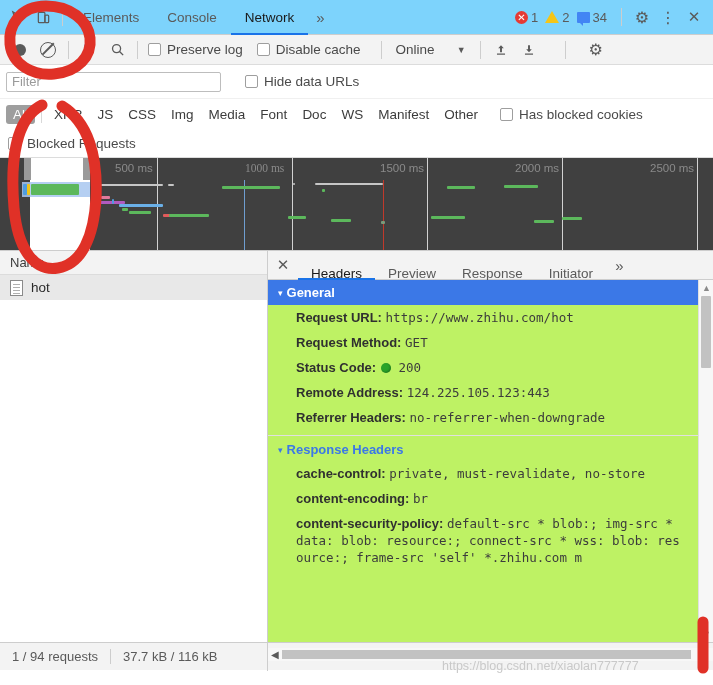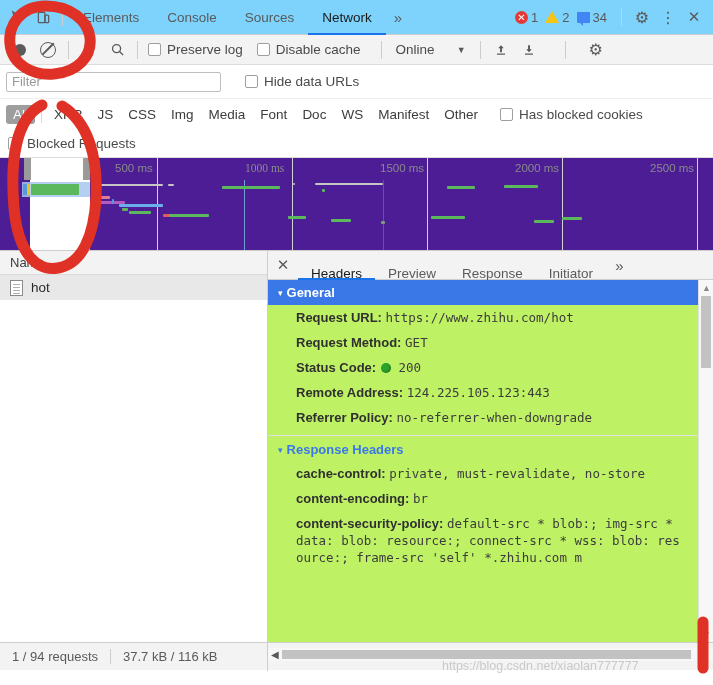--- a/index.html
+++ b/index.html
@@ -84,21 +84,21 @@
   .tdiv{width:1px;height:16px;background:#d8d8d8;margin:0 5px;}
 
   
   #blockedrow{
     height:28px;background:#fff;display:flex;align-items:center;padding:0 8px;
     box-sizing:border-box;border-bottom:1px solid #dcdcdc;
   }
 
   
   #overview{
-    height:92px;background:#4c1d95;position:relative;border-bottom:1px solid #cdcdcd;
+    height:92px;background:#404040;position:relative;border-bottom:1px solid #cdcdcd;
     overflow:hidden;
   }
   .ov-grid{position:absolute;top:0;bottom:0;width:1px;background:#d2d2d2;}
   .ov-tick{position:absolute;top:4px;font-size:11.5px;color:#8a8a8a;}
   .ov-handle{position:absolute;top:0;bottom:0;width:0;}
   .ov-handle i{position:absolute;top:0;width:7px;height:22px;background:#9a9a9a;}
   .ov-window{position:absolute;top:0;bottom:0;background:#fff;}
   .ov-bar{position:absolute;height:3px;border-radius:1px;}
   .ov-evt{position:absolute;top:22px;bottom:0;width:1px;}
   .ov-selband{position:absolute;height:15px;background:#a8c7f0;opacity:.85;}
@@ -174,21 +174,20 @@
           <rect x="2.5" y="2.5" width="7" height="11" rx="1" fill="none" stroke="#5a5a5a" stroke-width="1.3"></rect>
           <rect x="9.5" y="5.5" width="4" height="8" rx="1" fill="none" stroke="#5a5a5a" stroke-width="1.3"></rect>
         </svg>
     </div>
     <div class="tb-sep"></div>
   </div>
 
   <div class="maintabs">
     <div class="mtab">Elements</div>
     <div class="mtab">Console</div>
-    <div class="mtab">Sources</div>
     <div class="mtab sel">Network</div>
     <div class="chev-more">»</div>
   </div>
 
   <div class="tb-right">
     <div class="counter">
       <span class="dot-err">✕</span>
       <span class="num">1</span>
     </div>
     <div class="counter">
@@ -387,21 +386,21 @@
         <div class="kv">
           <b>Status Code:</b>
           <span class="status-dot"></span>
           <span class="val">200</span>
         </div>
         <div class="kv">
           <b>Remote Address:</b>
           <span class="val">124.225.105.123:443</span>
         </div>
         <div class="kv" style="padding-bottom:9px;">
-          <b>Referrer Policy:</b>
+          <b>Referrer Headers:</b>
           <span class="val">no-referrer-when-downgrade</span>
         </div>
 
         <div class="sect-head2">
           <span class="tri">▾</span><span>Response Headers</span>
         </div>
 
         <div class="kv">
           <b>cache-control:</b>
           <span class="val">private, must-revalidate, no-store</span>

